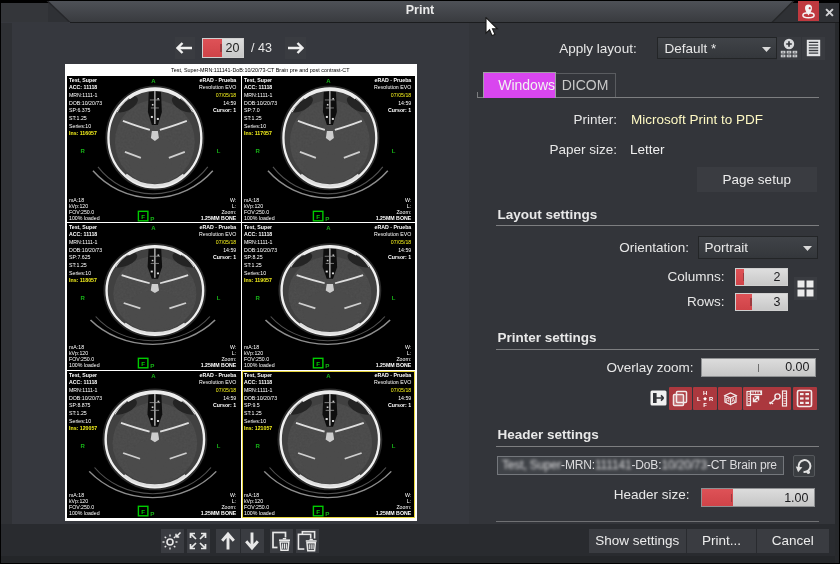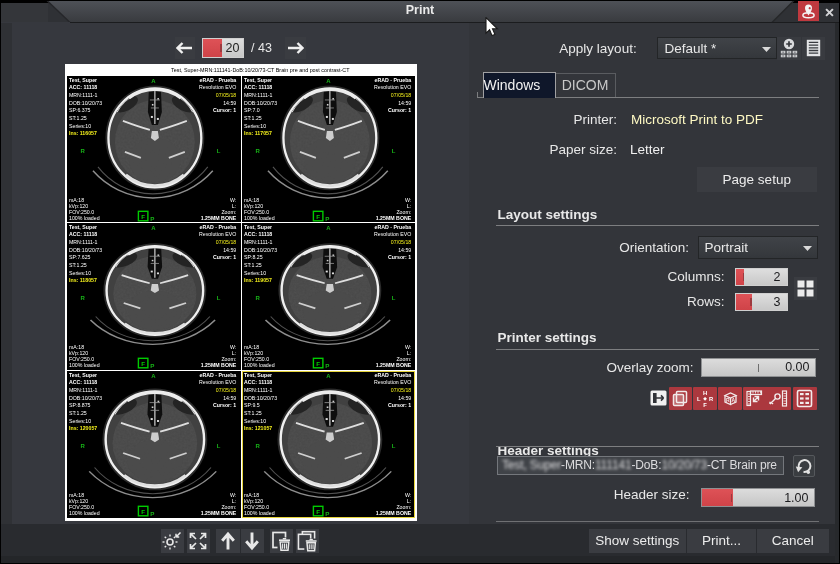--- a/index.html
+++ b/index.html
@@ -571,22 +571,22 @@
 <rect x="13.8" y="8.8" width="3.4" height="1.4" fill="#e8e8e8"></rect>
 <path d="M11.2 12.8 L12 21 L19 21 L19.8 12.8 Z" fill="none" stroke="#e8e8e8" stroke-width="1.5"></path>
 <path d="M13.6 14.3 L13.6 19.5 M15.5 14.3 L15.5 19.5 M17.4 14.3 L17.4 19.5" stroke="#e8e8e8" stroke-width="1.1"></path>
 </svg>
       </div>
 
   <div class="hr" style="left:476px;top:95.5px;width:342px;"></div>
   <div class="abs" style="left:476px;top:91px;width:1px;height:5px;background:#7d7e80;"></div>
   <div class="abs" style="left:554.5px;top:72px;width:60px;height:23.5px;background:#33353a;border:1px solid #5a5c60;border-bottom:none;border-left:none;
        color:#c8c8c8;font-size:14px;text-align:center;line-height:23px;">DICOM</div>
-  <div class="abs" style="left:481.5px;top:70.5px;width:73.5px;height:26px;background:#0f172a;border:1px solid #a0a0a2;border-bottom:none;
-       color:#f2f2f2;font-size:14px;text-align:left;line-height:24px;">Windows</div>
+  <div class="abs" style="left:481.5px;top:70.5px;width:73.5px;height:26px;background:#d946ef;border:1px solid #a0a0a2;border-bottom:none;
+       color:#f2f2f2;font-size:14px;text-align:right;line-height:24px;">Windows</div>
 
   <div class="lbl" style="left:516px;top:111px;width:100px;text-align:right;">Printer:</div>
   <div class="lbl" style="left:630px;top:111px;color:#fef9c3;">Microsoft Print to PDF</div>
   <div class="lbl" style="left:516px;top:141px;width:100px;text-align:right;">Paper size:</div>
   <div class="lbl" style="left:629px;top:141px;color:#f0f0f0;">Letter</div>
   <div class="btn" style="left:695.5px;top:166px;width:120.5px;height:24.5px;">Page setup</div>
 
   <div class="lbl" style="left:496.5px;top:206px;font-weight:bold;">Layout settings</div>
   <div class="hr" style="left:495px;top:224px;width:323px;"></div>
   <div class="lbl" style="left:588px;top:238.5px;width:100px;text-align:right;">Orientation:</div>
@@ -684,21 +684,21 @@
 <rect x="5" y="4" width="3.6" height="2.2"></rect>
             <rect x="10.4" y="4" width="3.6" height="2.2"></rect>
 <rect x="5" y="8.4" width="3.6" height="2.2"></rect>
             <rect x="10.4" y="8.4" width="3.6" height="2.2"></rect>
 <rect x="5" y="12.8" width="3.6" height="2.2"></rect>
             <rect x="10.4" y="12.8" width="3.6" height="2.2"></rect>
 </g>
         </svg>
       </div>
 
-  <div class="lbl" style="left:496.5px;top:425.5px;font-weight:bold;margin-top:16px;">Header settings</div>
+  <div class="lbl" style="left:496.5px;top:425.5px;font-weight:bold;">Header settings</div>
   <div class="hr" style="left:495px;top:444.5px;width:323px;"></div>
   <div class="abs" style="left:496px;top:455px;width:286.5px;height:19px;background:#404348;border:1px solid #74777c;
        color:#dcdcde;font-size:12px;letter-spacing:-0.15px;line-height:17px;white-space:nowrap;overflow:hidden;padding-left:4px;">
     <span style="filter:blur(1.6px);">Test, Super</span>-MRN:<span style="filter:blur(1.6px);">111141</span>-DoB:<span style="filter:blur(1.6px);">10/20/73</span>-CT Brain pre</div>
   <div class="abs" style="left:791.5px;top:453.5px;width:22px;height:22px;background:#3a3d41;border:1px solid #55585c;border-radius:2px;">
     <svg width="21" height="21" viewBox="0 0 21 21">
           <path d="M 5.0 12.0 A 5.9 5.9 0 1 1 9.5 15.8" fill="none" stroke="#e2e2e2" stroke-width="2"></path>
     <path d="M 1.8 10.6 L 8.4 11.3 L 4.1 16.2 Z" fill="#e2e2e2"></path>
     <circle cx="14.3" cy="16.3" r="1.7" fill="#e2e2e2"></circle>
         </svg>

